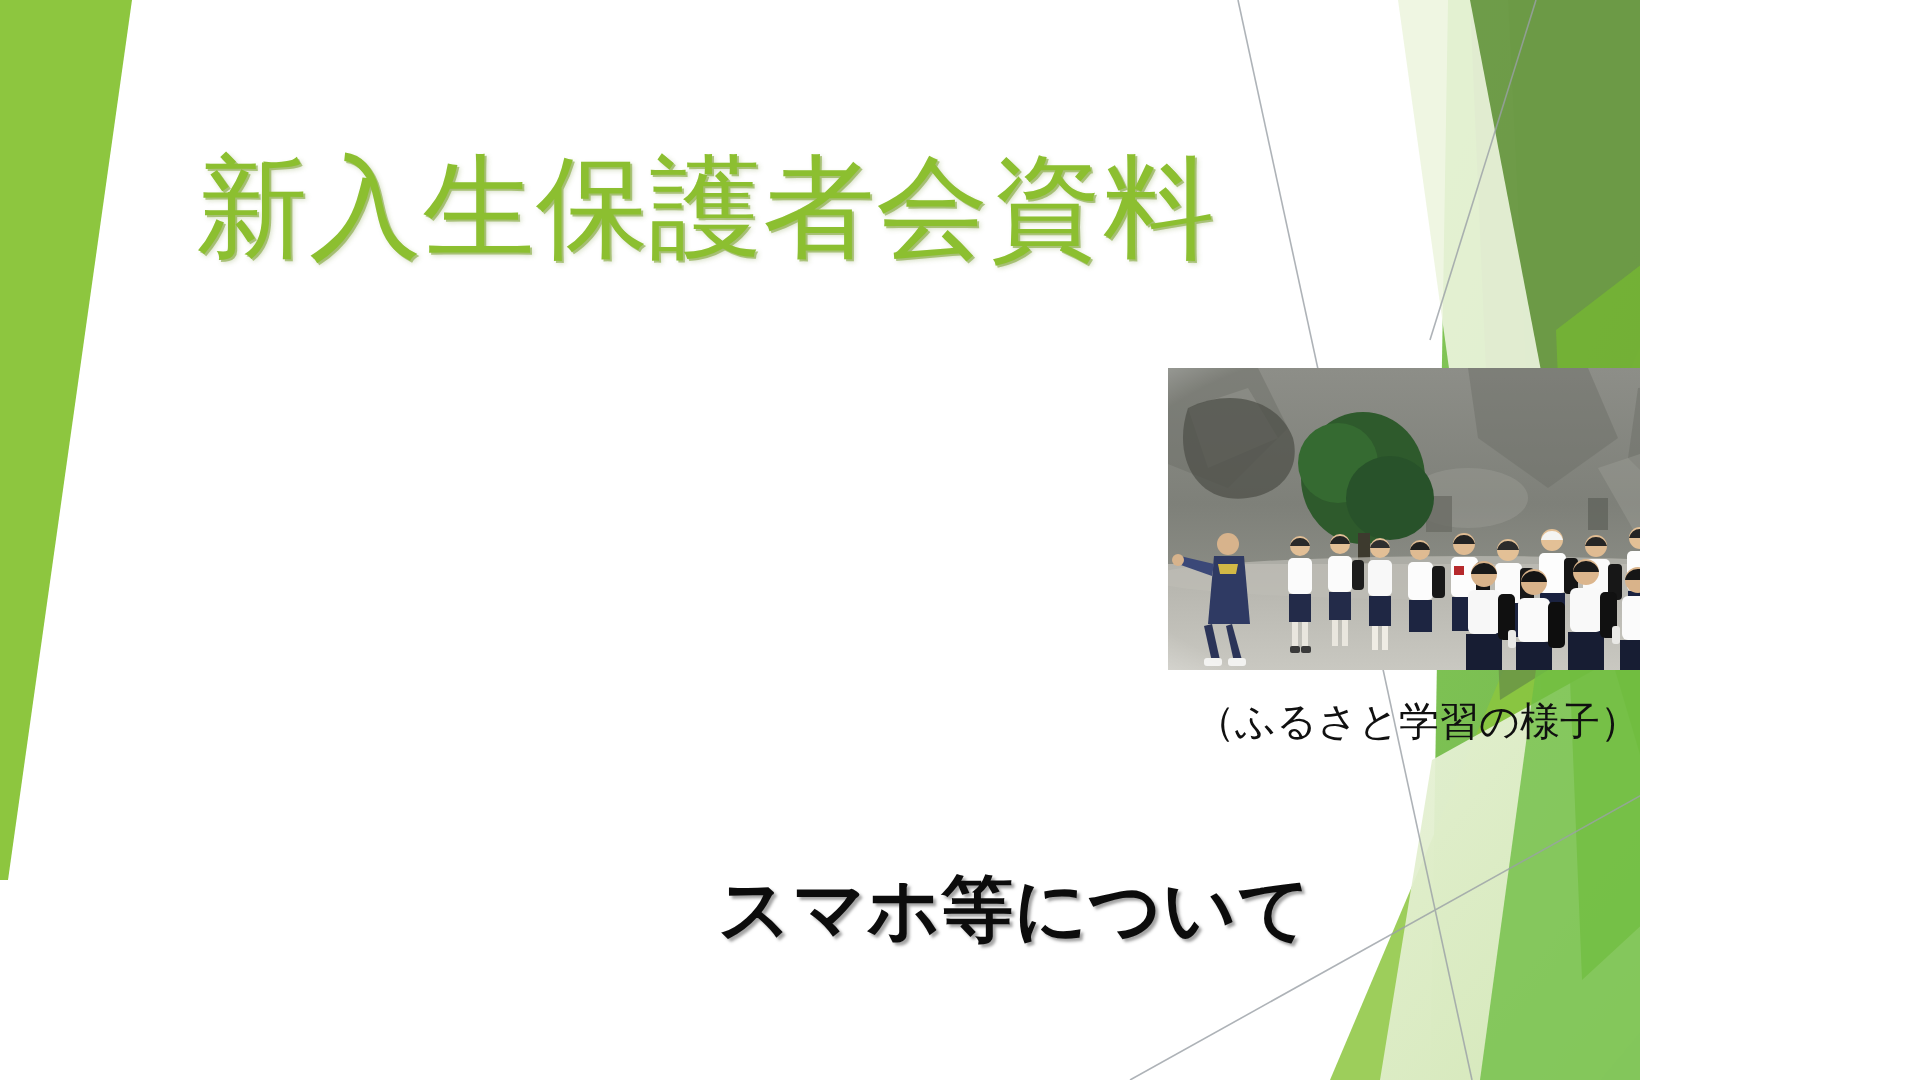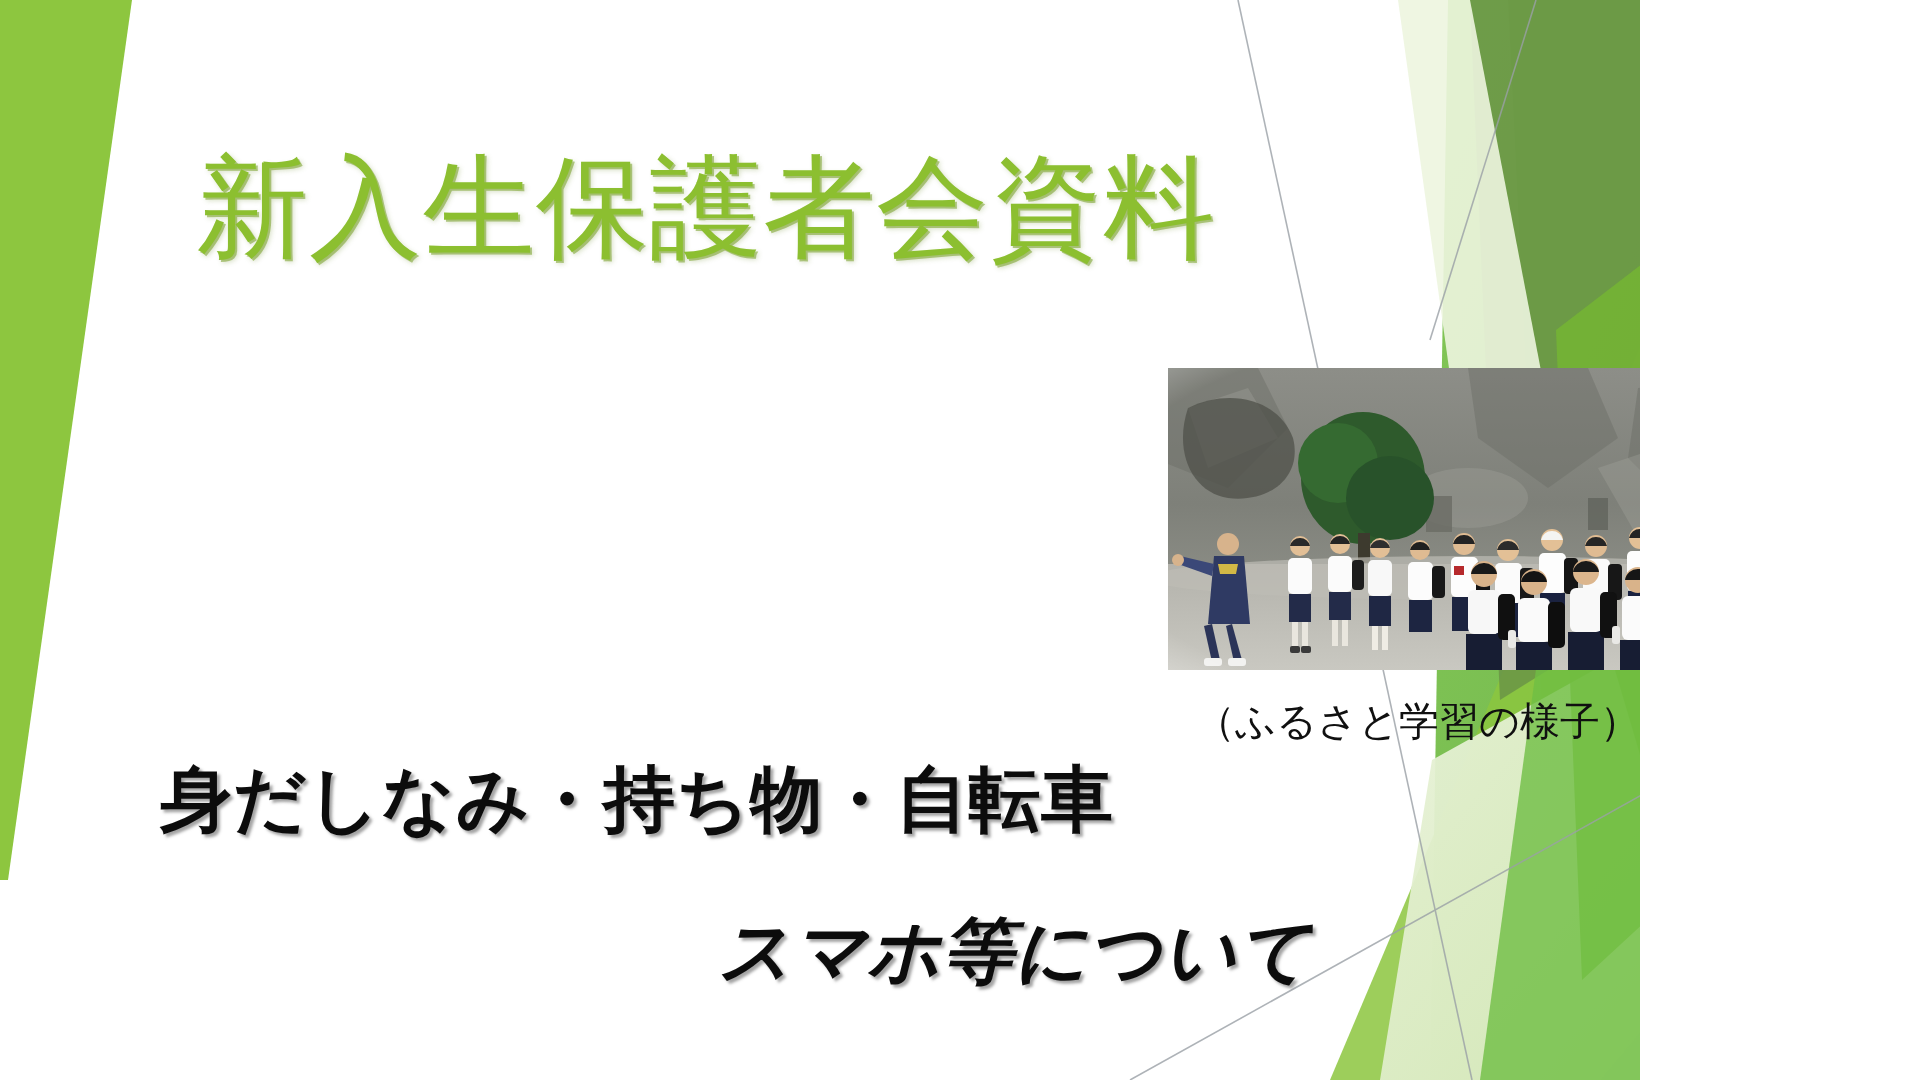--- a/index.html
+++ b/index.html
@@ -82,21 +82,21 @@
   .subtitle-line {
     position: absolute;
     font-size: 72px;
     font-weight: 700;
     color: #0c0c0c;
     white-space: nowrap;
     letter-spacing: 0.01em;
     text-shadow: 3px 3px 3px rgba(90,90,90,0.55);
   }
   #subtitle-1 { left: 160px; top: 752px; }
-  #subtitle-2 { left: 718px; top: 904px; font-style: italic; }
+  #subtitle-2 { left: 718px; top: 862px; }
 </style>
 </head>
 <body>
 
 <div id="slide">
 
   <svg id="facet-bg" viewBox="0 0 1920 1080" preserveAspectRatio="none">
     <defs>
       <linearGradient id="gBright" x1="0" y1="0" x2="1" y2="1">
         <stop offset="0%" stop-color="#9BD04B"></stop>
@@ -335,16 +335,15 @@
             <rect x="444" y="258" width="8" height="18" rx="3"></rect>
             <rect x="496" y="266" width="8" height="18" rx="3"></rect>
           </g>
         </g>
       </svg>
     </div>
   </div>
 
   <div id="caption">（ふるさと学習の様子）</div>
 
-  <div id="subtitle-1" class="subtitle-line">身だしなみ・持ち物・自転車</div>
   <div id="subtitle-2" class="subtitle-line">スマホ等について</div>
 
 </div>
 
 </body></html>

